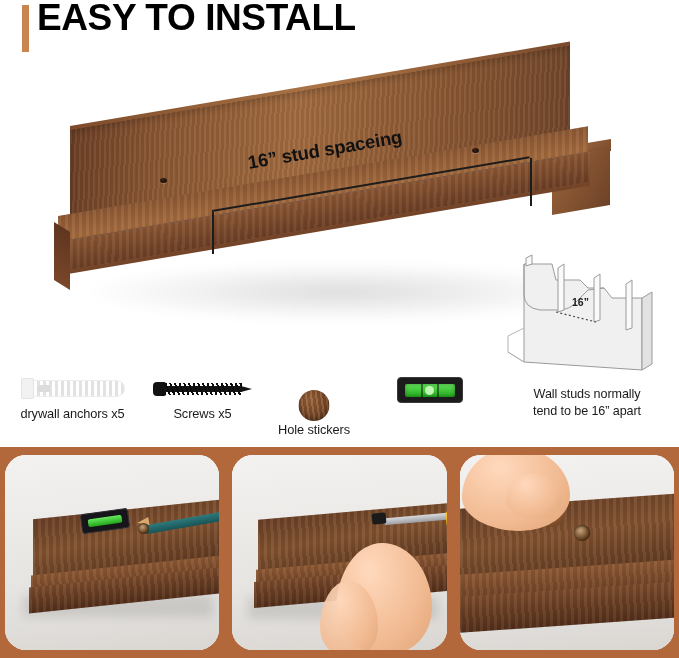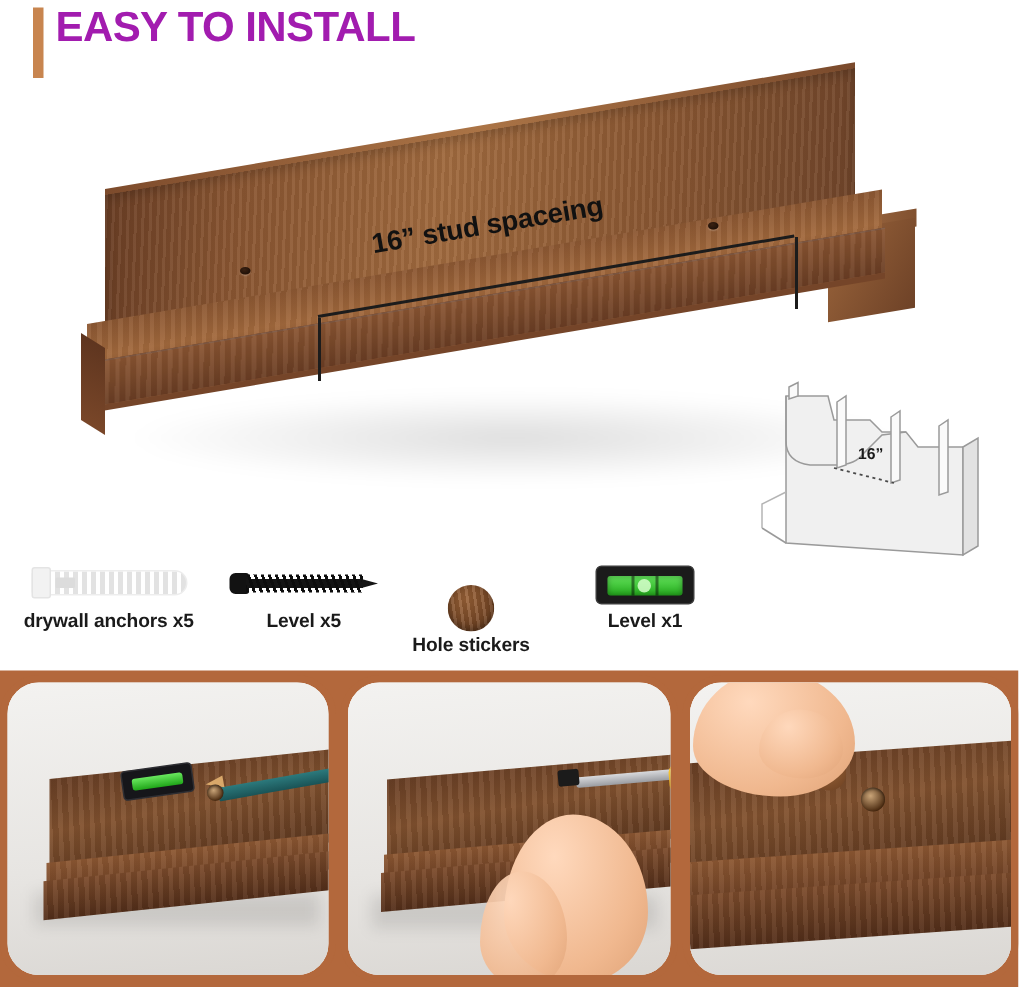--- a/index.html
+++ b/index.html
@@ -22,24 +22,24 @@
   }
   .accent-bar {
     position: absolute;
     left: 22px; top: 5px;
     width: 7px; height: 47px;
     background: #c8854f;
   }
   .title {
     position: absolute;
     left: 37px; top: 1px;
-    font-size: 28px;
+    font-size: 37px;
     font-weight: 700;
     letter-spacing: -0.4px;
-    color: #a21caf;
+    color: #000000;
     line-height: 34px;
     white-space: nowrap;
   }
   .subtitle {
     position: absolute;
     left: 38px; top: 34px;
     font-size: 15.5px;
     font-weight: 400;
     color: #181818;
     letter-spacing: -0.1px;
@@ -199,21 +199,21 @@
     line-height: 16.5px;
     color: #1a1a1a;
     text-align: center;
     letter-spacing: -0.1px;
   }
 
   
   .hardware {
     position: absolute;
     left: 0; top: 368px;
-    width: 510px; height: 78px; font-weight: bold;
+    width: 510px; height: 78px;
   }
   .hw-item {
     position: absolute;
     text-align: center;
   }
   .hw-art { position: relative; height: 38px; }
   .hw-label {
     font-size: 12.8px;
     color: #1a1a1a;
     letter-spacing: -0.1px;
@@ -505,20 +505,24 @@
         <path d="M62 18 L68 14 L68 60 L62 62 Z"></path>
         <path d="M98 28 L104 24 L104 70 L98 72 Z"></path>
         <path d="M130 34 L136 30 L136 78 L130 80 Z"></path>
       </g>
 
       <path d="M30 8 L36 5 L36 14 L30 16 Z" fill="#fafafa" stroke="#9a9a9a" stroke-width="1"></path>
 
       <path d="M60 62 L100 72" stroke="#4a4a4a" stroke-width="1.2" stroke-dasharray="2,2.4" fill="none"></path>
       <text x="76" y="56" font-family="Liberation Sans, sans-serif" font-size="10.5" font-weight="700" fill="#1a1a1a">16”</text>
     </svg>
+    <div class="studs-caption">
+      <span>Wall studs normally</span><br>
+      <span>tend to be 16” apart</span>
+    </div>
   </div>
 </div>
 
 <div class="hardware">
 
   <div class="hw-item" style="left:5px; top:0; width:135px;">
     <div class="hw-art">
       <div class="anchor">
         <div class="anchor-body"></div>
         <div class="anchor-collar"></div>
@@ -530,39 +534,38 @@
 
   <div class="hw-item" style="left:140px; top:0; width:125px;">
     <div class="hw-art">
       <div class="screw">
         <div class="screw-head"></div>
         <div class="screw-shaft"></div>
         <div class="screw-threads"></div>
         <div class="screw-tip"></div>
       </div>
     </div>
-    <div class="hw-label">Level  x5</div>
+    <div class="hw-label">Screws  x5</div>
   </div>
 
   <div class="hw-item" style="left:258px; top:16px; width:112px;">
     <div class="hw-art">
       <div class="sticker"></div>
     </div>
     <div class="hw-label">Hole stickers</div>
   </div>
 
   <div class="hw-item" style="left:370px; top:0; width:120px;">
     <div class="hw-art">
       <div class="level">
         <div class="level-vial">
             <div class="level-bubble"></div>
           </div>
       </div>
     </div>
-    <div class="hw-label">Level  x1</div>
   </div>
 </div>
 
 <div class="photo-strip">
 
   <div class="photo">
     <div class="photo-inner">
       <div class="p-wall"></div>
       <div class="p-shadow" style="left:18px; top:140px; width:190px; height:22px;"></div>
       <div class="p-shelf-top" style="left:28px; top:54px; width:196px; height:62px; transform:skewY(-6deg);"></div>

